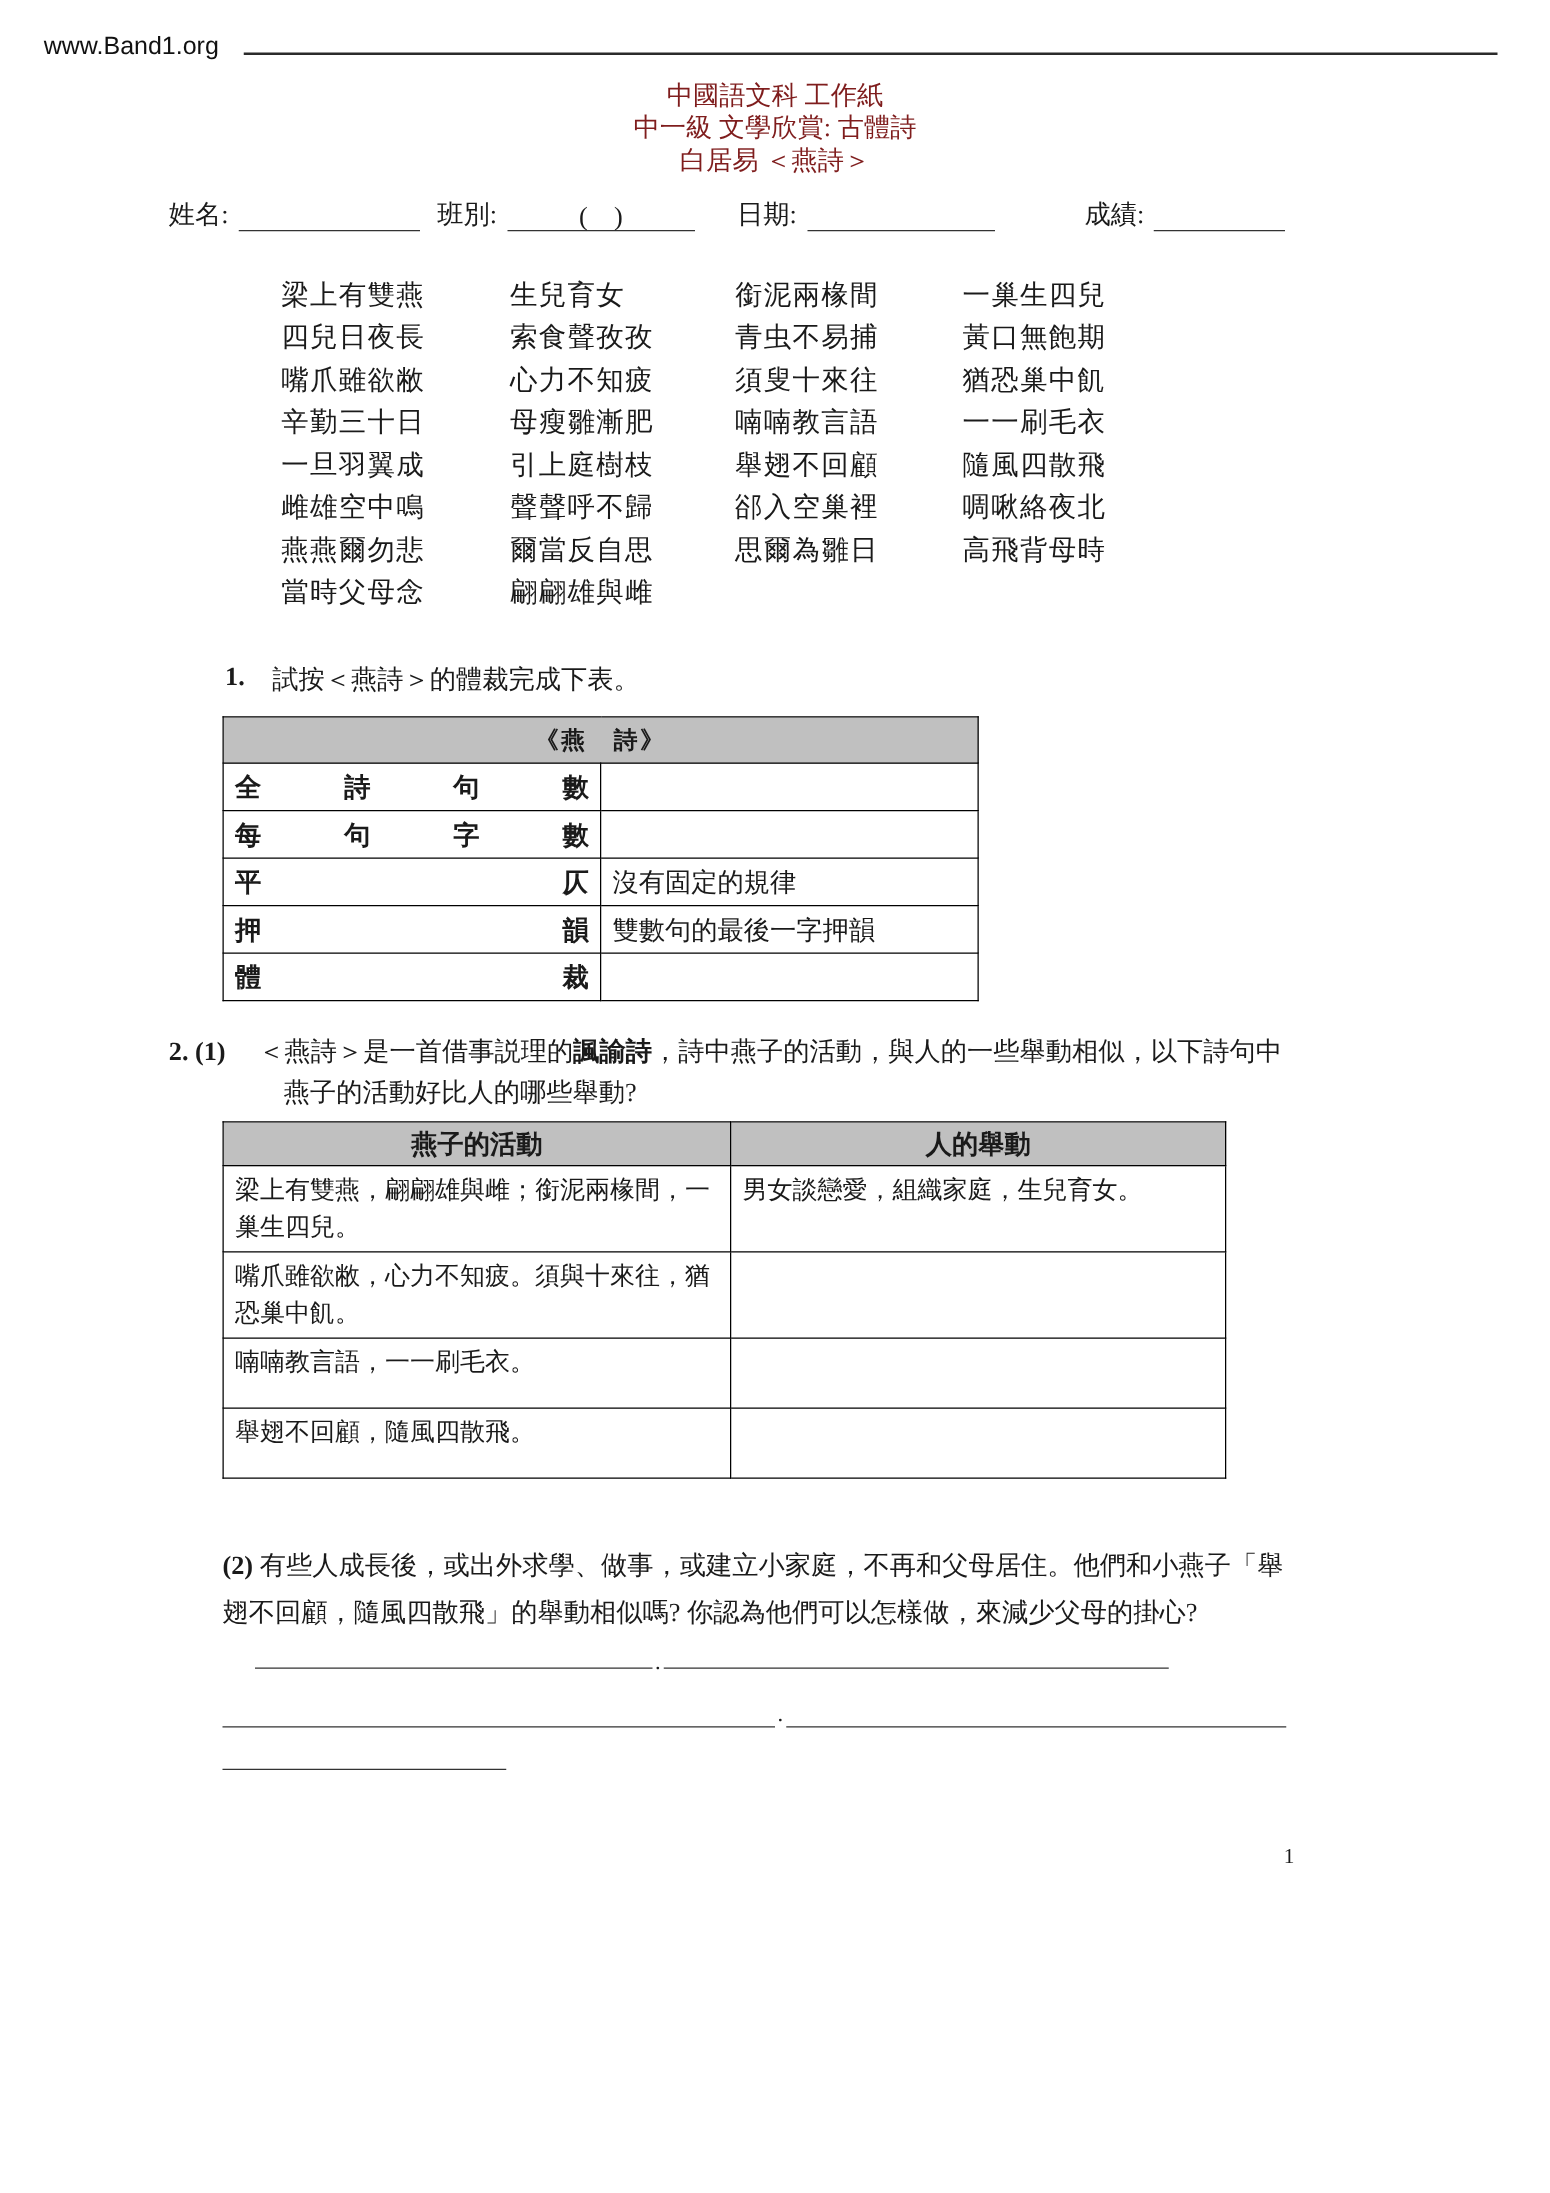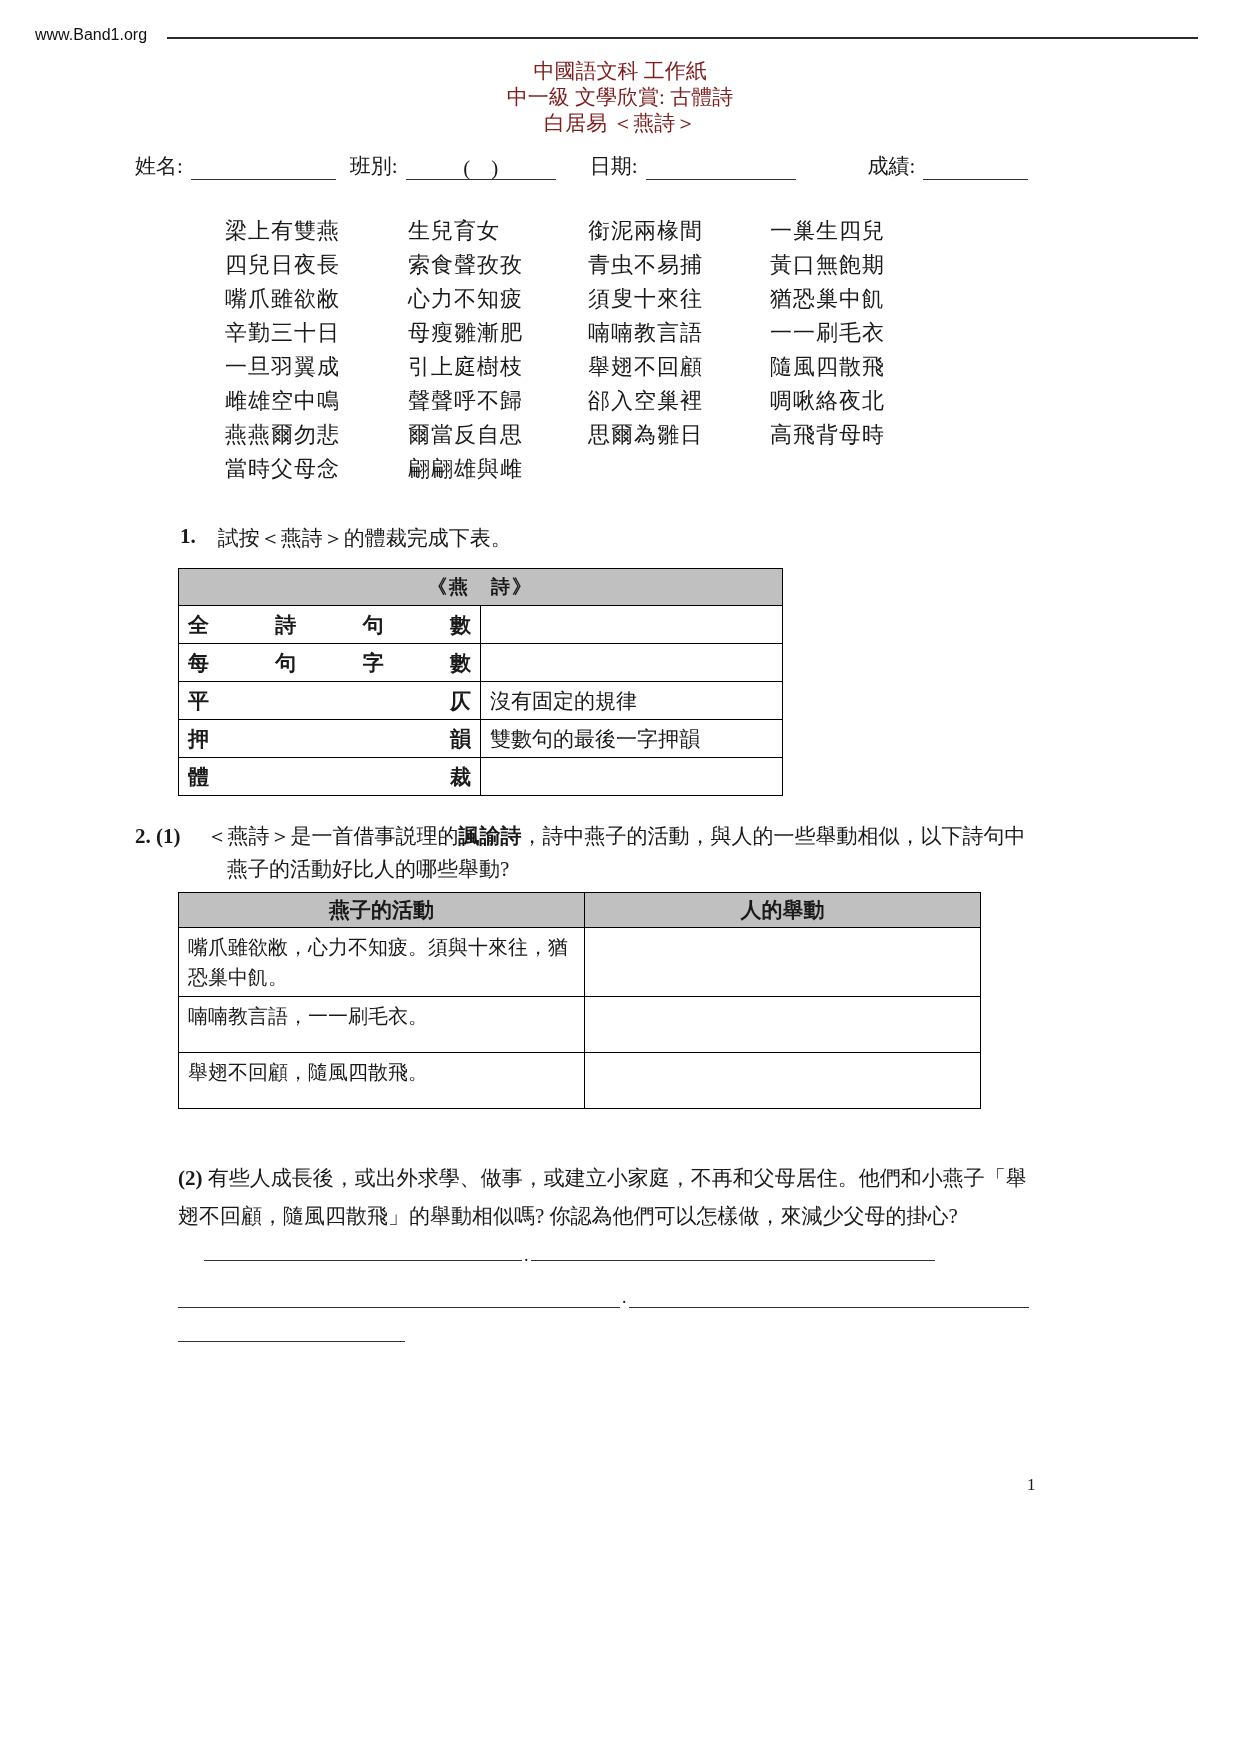--- a/index.html
+++ b/index.html
@@ -4,21 +4,21 @@
 <style>
   * { margin:0; padding:0; box-sizing:border-box; }
   html,body { background:#ffffff; }
   body {
     width:1240px; height:1754px; position:relative;
     font-family:"Liberation Serif","DejaVu Serif",serif;
     color:#1a1a1a;
   }
   
   .site-header { display:flex; align-items:flex-end; margin:26px 42px 0 35px; }
-  .site-url { font-family:"Liberation Sans","DejaVu Sans",sans-serif; font-size:16px; color:#111; white-space:nowrap; }
+  .site-url { font-family:"Liberation Sans","DejaVu Sans",sans-serif; font-size:20px; color:#111; white-space:nowrap; }
   .rule { flex:1; border-bottom:2px solid #2b2b2b; margin:0 0 5px 20px; height:10px; }
 
   
   .title-block { text-align:center; margin-top:14px; font-size:21px; line-height:26px; color:#7f1d1d; }
 
   
   .info-line { display:flex; align-items:flex-end; margin:16px 0 0 135px; font-size:21px; }
   .info-line .lab { white-space:nowrap; margin-right:8px; }
   .blank { display:inline-block; border-bottom:1.5px solid #333; height:26px; }
   .paren-blank { text-align:center; font-size:21px; }
@@ -165,20 +165,24 @@
 
   <table class="t2">
     <thead>
       <tr>
         <th class="c1">燕子的活動</th>
         <th>人的舉動</th>
       </tr>
     </thead>
     <tbody>
       <tr class="r-tall">
+        <td class="c1">梁上有雙燕，翩翩雄與雌；銜泥兩椽間，一巢生四兒。</td>
+        <td>男女談戀愛，組織家庭，生兒育女。</td>
+      </tr>
+      <tr class="r-tall">
         <td class="c1">嘴爪雖欲敝，心力不知疲。須與十來往，猶恐巢中飢。</td>
         <td></td>
       </tr>
       <tr class="r-mid">
         <td class="c1">喃喃教言語，一一刷毛衣。</td>
         <td></td>
       </tr>
       <tr class="r-mid">
         <td class="c1">舉翅不回顧，隨風四散飛。</td>
         <td></td>

